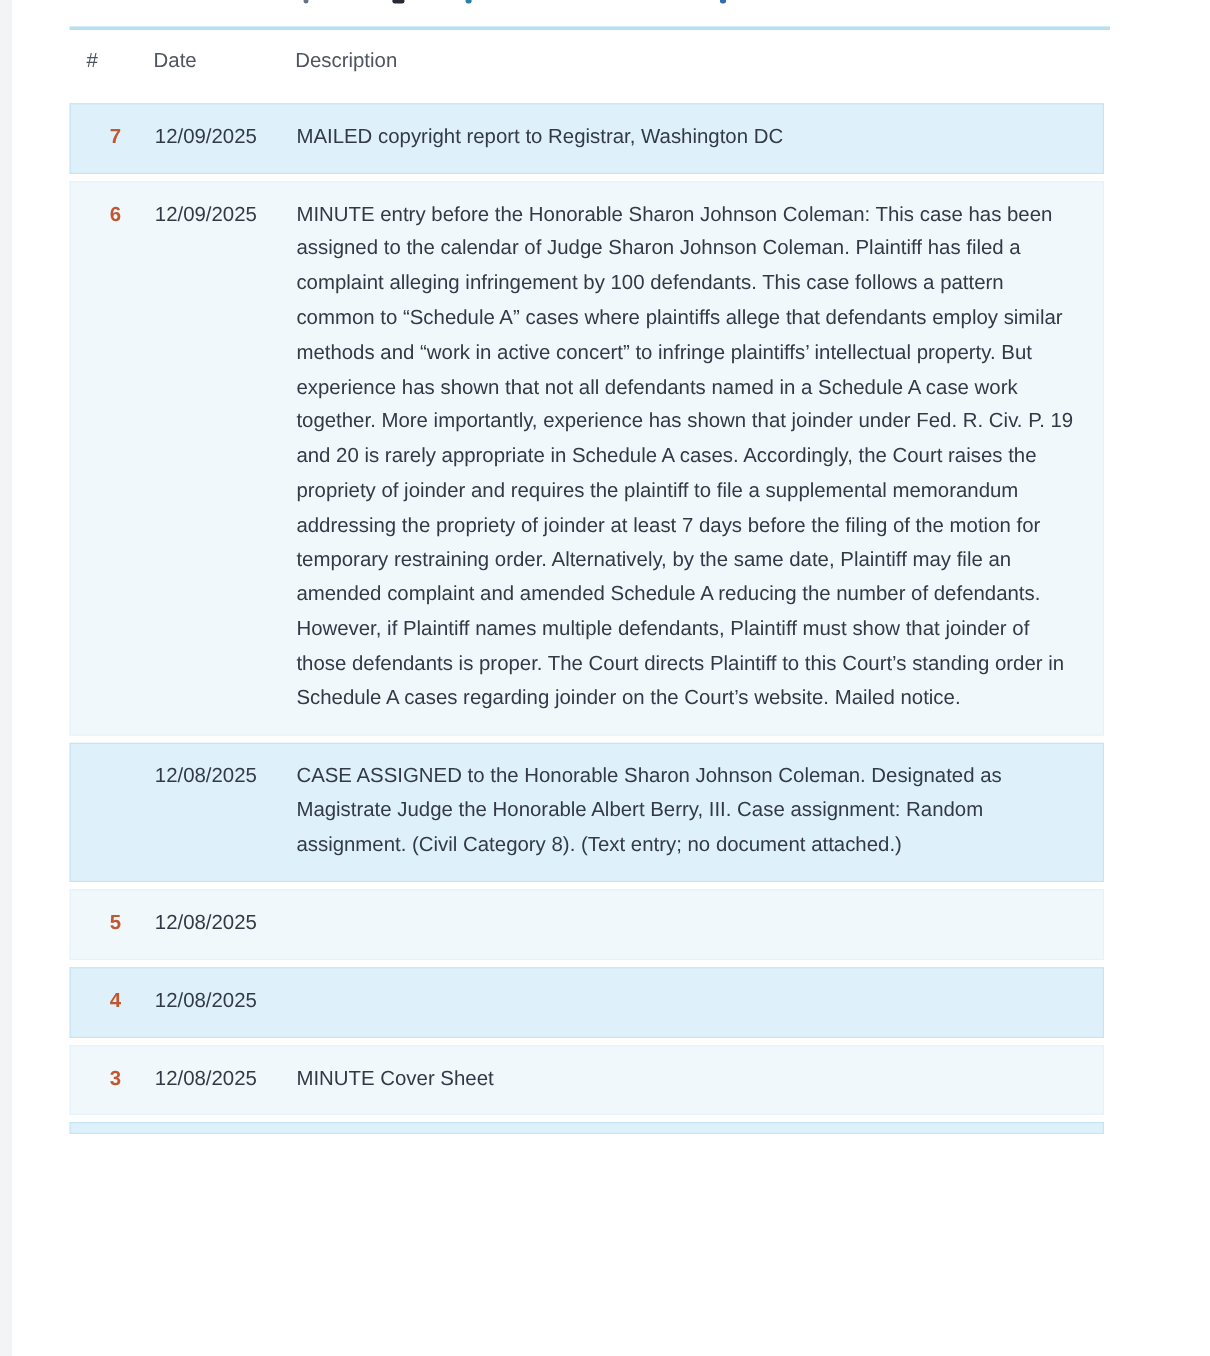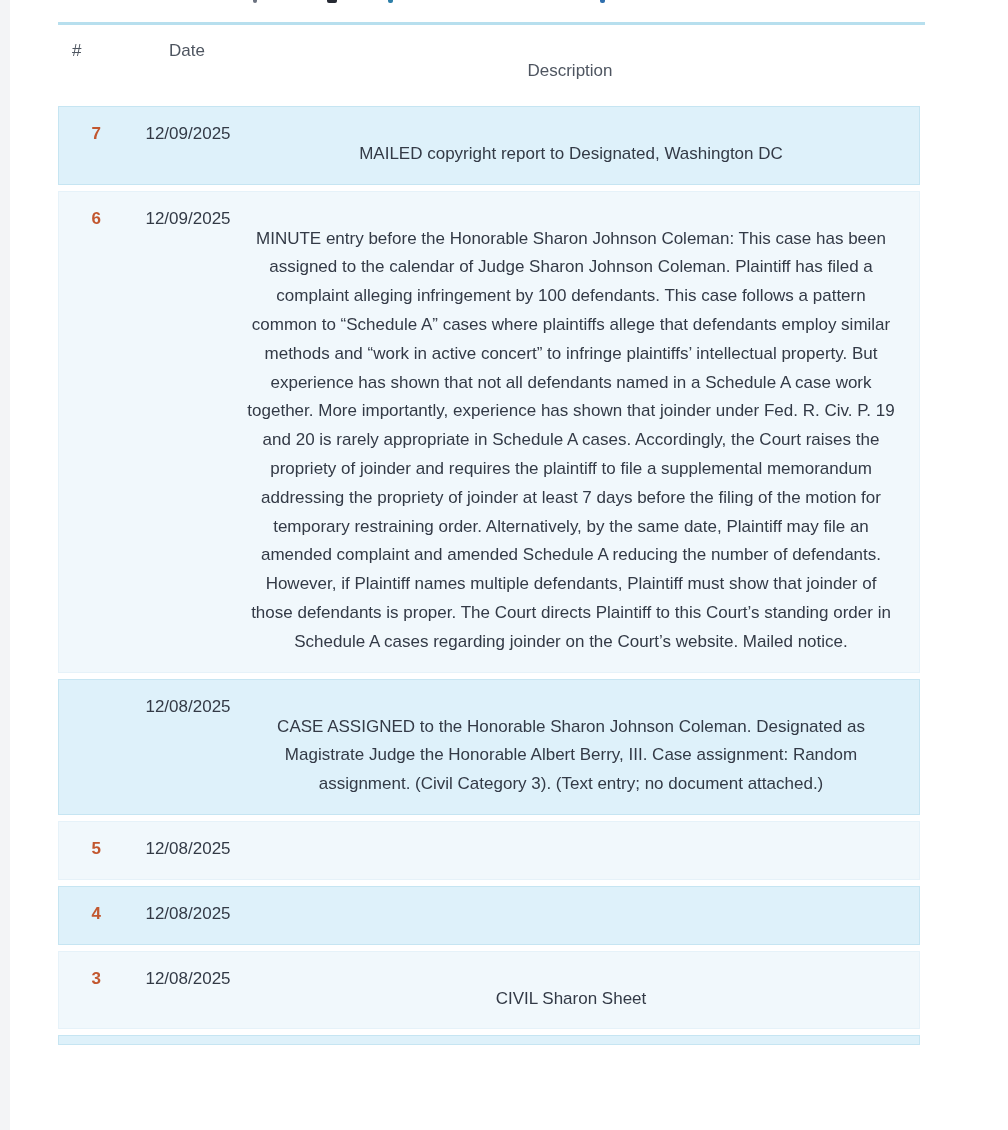--- a/index.html
+++ b/index.html
@@ -26,25 +26,25 @@
   .content{
     position:relative;
     margin-left:58px;width:862px;
   }
   .top-rule{
     margin-top:22px;height:3px;width:867px;background:var(--rule);
   }
   .thead{
     display:flex;padding:12px 0 20px 0;color:var(--header-text);
   }
-  .cell{flex:none;text-align:center;}
+  .cell{flex:none;}
   .c-num{width:42px;text-align:right;}
   .thead .c-num{text-align:left;padding-left:14px;}
   .c-date{width:146px;padding-left:28px;white-space:nowrap;}
-  .c-desc{width:648px;padding-left:0;margin-top:20px;}
+  .c-desc{width:648px;padding-left:0;}
   .row{
     display:flex;align-items:flex-start;
     margin-bottom:6px;
     padding:13px 0 15px 0;
     border:1px solid var(--row-lt-border);
     background:var(--row-lt-bg);
   }
   .row.hl{background:var(--row-hl-bg);border-color:var(--row-hl-border);}
   .row .c-num{color:var(--num-color);font-weight:700;cursor:pointer;}
   .row .c-desc{color:var(--body-text);}
@@ -71,46 +71,46 @@
   <div class="thead">
     <div class="cell c-num">#</div>
     <div class="cell c-date">Date</div>
     <div class="cell c-desc">Description</div>
   </div>
 
   <div id="rows">
   <div class="row hl">
     <div class="cell c-num">7</div>
     <div class="cell c-date">12/09/2025</div>
-    <div class="cell c-desc">MAILED copyright report to Designated, Washington DC</div>
+    <div class="cell c-desc">MAILED copyright report to Registrar, Washington DC</div>
   </div>
 
   <div class="row">
     <div class="cell c-num">6</div>
     <div class="cell c-date">12/09/2025</div>
     <div class="cell c-desc">MINUTE entry before the Honorable Sharon Johnson Coleman: This case has been assigned to the calendar of Judge Sharon Johnson Coleman. Plaintiff has filed a complaint alleging infringement by 100 defendants. This case follows a pattern common to “Schedule A” cases where plaintiffs allege that defendants employ similar methods and “work in active concert” to infringe plaintiffs’ intellectual property. But experience has shown that not all defendants named in a Schedule A case work together. More importantly, experience has shown that joinder under Fed. R. Civ. P. 19 and 20 is rarely appropriate in Schedule A cases. Accordingly, the Court raises the propriety of joinder and requires the plaintiff to file a supplemental memorandum addressing the propriety of joinder at least 7 days before the filing of the motion for temporary restraining order. Alternatively, by the same date, Plaintiff may file an amended complaint and amended Schedule A reducing the number of defendants. However, if Plaintiff names multiple defendants, Plaintiff must show that joinder of those defendants is proper. The Court directs Plaintiff to this Court’s standing order in Schedule A cases regarding joinder on the Court’s website. Mailed notice.</div>
   </div>
 
   <div class="row hl">
     <div class="cell c-num"></div>
     <div class="cell c-date">12/08/2025</div>
-    <div class="cell c-desc">CASE ASSIGNED to the Honorable Sharon Johnson Coleman. Designated as Magistrate Judge the Honorable Albert Berry, III. Case assignment: Random assignment. (Civil Category 3). (Text entry; no document attached.)</div>
+    <div class="cell c-desc">CASE ASSIGNED to the Honorable Sharon Johnson Coleman. Designated as Magistrate Judge the Honorable Albert Berry, III. Case assignment: Random assignment. (Civil Category 8). (Text entry; no document attached.)</div>
   </div>
 
   <div class="row">
     <div class="cell c-num">5</div>
     <div class="cell c-date">12/08/2025</div>
   </div>
 
   <div class="row hl">
     <div class="cell c-num">4</div>
     <div class="cell c-date">12/08/2025</div>
   </div>
 
   <div class="row">
     <div class="cell c-num">3</div>
     <div class="cell c-date">12/08/2025</div>
-    <div class="cell c-desc">CIVIL Sharon Sheet</div>
+    <div class="cell c-desc">MINUTE Cover Sheet</div>
   </div>
 </div>
 
   <div class="row row-partial"></div>
 </div>
 
 </body></html>

